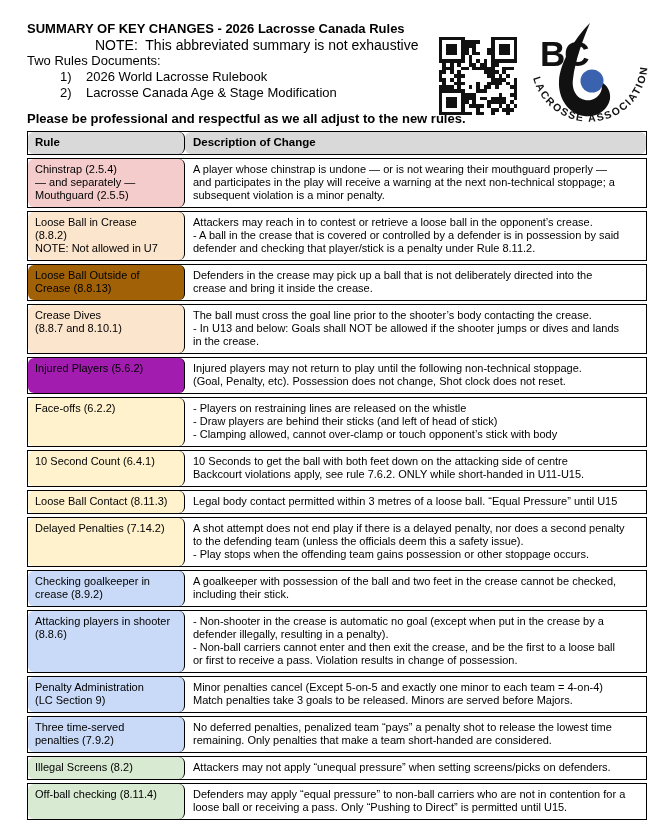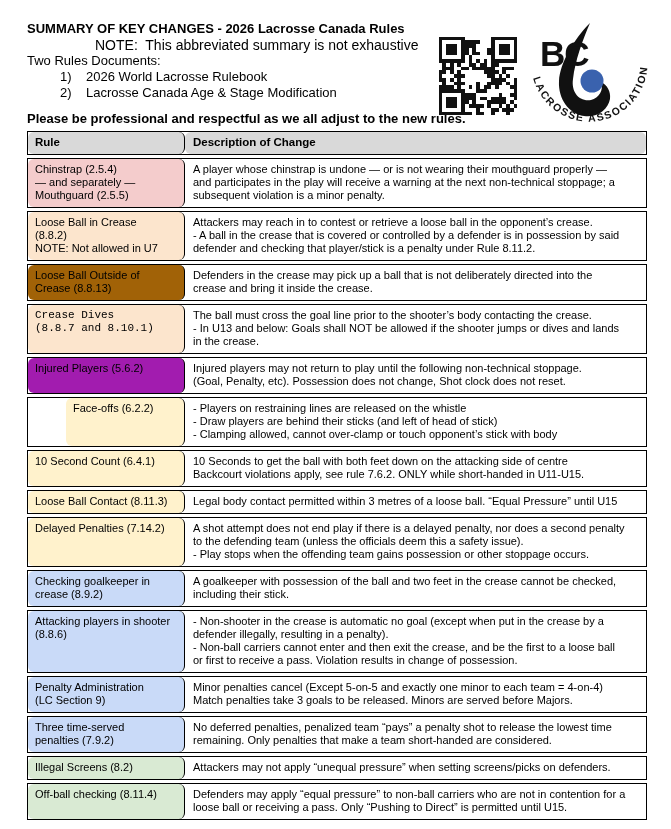--- a/index.html
+++ b/index.html
@@ -312,32 +312,32 @@
 NOTE: Not allowed in U7</div>
         <div class="cell desc-cell"><span>Attackers may reach in to contest or retrieve a </span><span class="b">loose</span><span> ball in the opponent’s crease.
 - A ball </span><span class="b">in the crease</span><span> that is covered or controlled by a defender is in possession by said defender and checking that player/stick is a penalty under Rule 8.11.2.</span></div>
       </div>
       <div class="t-row">
         <div class="cell rule-cell" style="background: #a16207;">Loose Ball Outside of
 Crease (8.8.13)</div>
         <div class="cell desc-cell"><span>Defenders </span><span class="b">in the crease</span><span> may pick up a ball that is not deliberately directed into the crease and bring it inside the crease.</span></div>
       </div>
       <div class="t-row">
-        <div class="cell rule-cell" style="background: rgb(252, 229, 205); font-family: Liberation Mono, monospace;">Crease Dives
+        <div class="cell rule-cell" style="background: rgb(252, 229, 205);">Crease Dives
 (8.8.7 and 8.10.1)</div>
         <div class="cell desc-cell"><span>The ball must cross the goal line prior to the shooter’s body contacting the crease.
 - </span><span class="b">In U13 and below:</span><span> Goals shall NOT be allowed if the shooter </span><span class="b">jumps</span><span> or </span><span class="b">dives</span><span> and </span><span class="b">lands</span><span> in the crease.</span></div>
       </div>
       <div class="t-row">
         <div class="cell rule-cell" style="background: #a21caf;">Injured Players (5.6.2)</div>
         <div class="cell desc-cell"><span>Injured players may not return to play until the </span><span class="b">following</span><span> non-technical stoppage.
 (Goal, Penalty, etc). Possession does not change, Shot clock does not reset.</span></div>
       </div>
       <div class="t-row">
-        <div class="cell rule-cell" style="background: rgb(255, 242, 204); margin-left: 38px;">Face-offs (6.2.2)</div>
+        <div class="cell rule-cell" style="background: rgb(255, 242, 204);">Face-offs (6.2.2)</div>
         <div class="cell desc-cell"><span>- Players on restraining lines are released on the whistle
 - Draw players are behind their sticks (and left of head of stick)
 - Clamping allowed, cannot over-clamp or touch opponent’s stick with body</span></div>
       </div>
       <div class="t-row">
         <div class="cell rule-cell" style="background: rgb(255, 242, 204);">10 Second Count (6.4.1)</div>
         <div class="cell desc-cell"><span>10 Seconds to get the ball with both feet down on the attacking side of centre
 Backcourt violations apply, see rule 7.6.2. ONLY while short-handed in U11-U15.</span></div>
       </div>
       <div class="t-row">

